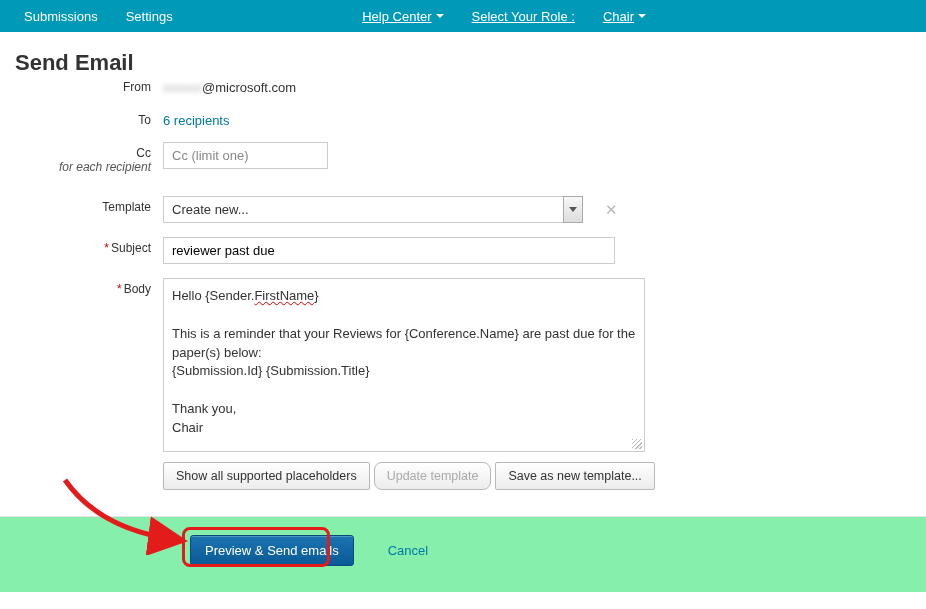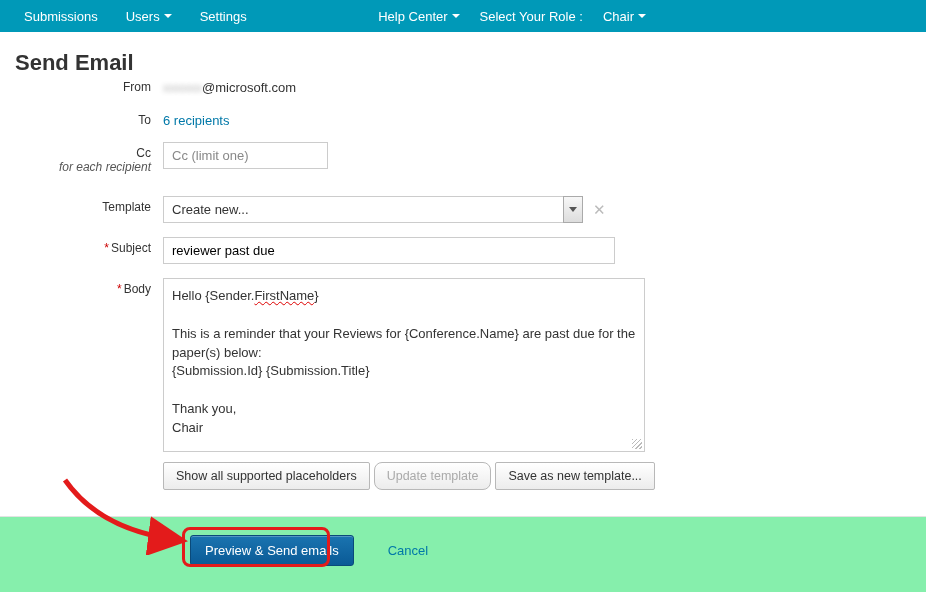--- a/index.html
+++ b/index.html
@@ -1,39 +1,39 @@
 <!DOCTYPE html>
 <html><head>
 <meta charset="utf-8">
 <style>
 * { box-sizing: border-box; margin: 0; padding: 0; }
 body { font-family: "Segoe UI", Arial, sans-serif; font-size: 13px; color: #333; background: #fff; }
 .topbar { background: #0099b8; height: 32px; display: flex; align-items: flex-end; padding: 0 10px; color: #fff; }
 .topbar .nav-left { display: flex; gap: 0; }
 .topbar .nav-item { padding: 0 14px; height: 32px; display: flex; align-items: center; cursor: pointer; font-size: 13px; }
 .topbar .nav-item.dd::after { content: ""; display: inline-block; margin-left: 4px; border-top: 4px solid #fff; border-left: 4px solid transparent; border-right: 4px solid transparent; vertical-align: middle; }
-.topbar .nav-center { margin-left: auto; display: flex; align-items: center; gap: 0; }
+.topbar .nav-center { margin-left: auto; display: flex; align-items: center; gap: 8px; text-decoration: underline; }
 .topbar .nav-center .nav-item { padding: 0 10px; }
 .topbar .role-label { padding: 0 4px 0 10px; }
 .topbar .spacer-right { width: 260px; }
 .page { padding: 18px 15px 0 15px; }
 h1.page-title { font-size: 22px; font-weight: bold; }
 .form-row { display: flex; align-items: flex-start; margin-bottom: 14px; }
 .form-label { width: 148px; text-align: right; padding-right: 12px; padding-top: 4px; font-size: 12px; color: #333; }
 .form-label .sub { display: block; font-style: italic; color: #555; font-size: 12px; }
 .form-label .req { color: #c00; margin-right: 2px; }
 .form-val { flex: 0 0 auto; }
 .link { color: #0078a8; cursor: pointer; }
 .static-val { padding-top: 4px; font-size: 13px; }
 .blurred { color: transparent; text-shadow: 0 0 5px rgba(0,0,0,0.3); user-select: none; }
 input.text-input { border: 1px solid #ccc; padding: 5px 8px; font-size: 13px; background: #fff; }
 input.text-input::placeholder { color: #888; }
 .cc-input { width: 165px; }
 .subject-input { width: 452px; }
-.template-wrap { display: flex; align-items: center; gap: 8px; }
+.template-wrap { display: flex; align-items: center; gap: 20px; }
 .template-select { width: 420px; display: flex; }
 .template-select .sel-body { flex: 1; border: 1px solid #ccc; border-right: none; padding: 5px 8px; background: #fff; font-size: 13px; color: #333; }
 .template-select .sel-btn { width: 20px; border: 1px solid #aaa; background: linear-gradient(#f7f7f7, #ddd); display: flex; align-items: center; justify-content: center; cursor: pointer; }
 .template-select .sel-btn::after { content: ""; border-top: 5px solid #555; border-left: 4px solid transparent; border-right: 4px solid transparent; }
 .remove-x { color: #bbb; font-size: 15px; cursor: pointer; padding: 0 2px; }
 .body-text { width: 482px; min-height: 174px; border: 1px solid #ccc; padding: 8px; font-size: 13px; line-height: 1.45; white-space: pre-wrap; color: #333; position: relative; }
 .body-text .squiggle { text-decoration: underline wavy #d00; text-decoration-thickness: 1px; }
 .body-text .resize-handle { position: absolute; right: 2px; bottom: 2px; width: 10px; height: 10px; background: repeating-linear-gradient(135deg, #bbb 0 1px, transparent 1px 3px); }
 .btn { border: 1px solid #b8b8b8; background: linear-gradient(#fff, #ececec); padding: 6px 12px; font-size: 12.5px; color: #333; cursor: pointer; border-radius: 2px; }
 .btn:disabled, .btn.disabled { color: #aaa; cursor: default; border-radius: 8px; }
@@ -44,21 +44,20 @@
 .highlight-box { position: absolute; border: 3px solid #e31b1b; border-radius: 8px; pointer-events: none; }
 .arrow-svg { position: absolute; pointer-events: none; }
 .cancel-link { color: #0078a8; cursor: pointer; font-size: 13px; }
 </style>
 </head>
 <body>
 
 <div class="topbar">
   <div class="nav-left">
     <div class="nav-item">Submissions</div>
-    <div class="nav-item dd">Users</div>
     <div class="nav-item">Settings</div>
   </div>
   <div class="nav-center">
     <div class="nav-item dd">Help Center</div>
     <div class="nav-item role-label">Select Your Role :</div>
     <div class="nav-item dd">Chair</div>
   </div>
   <div class="spacer-right"></div>
 </div>
 

